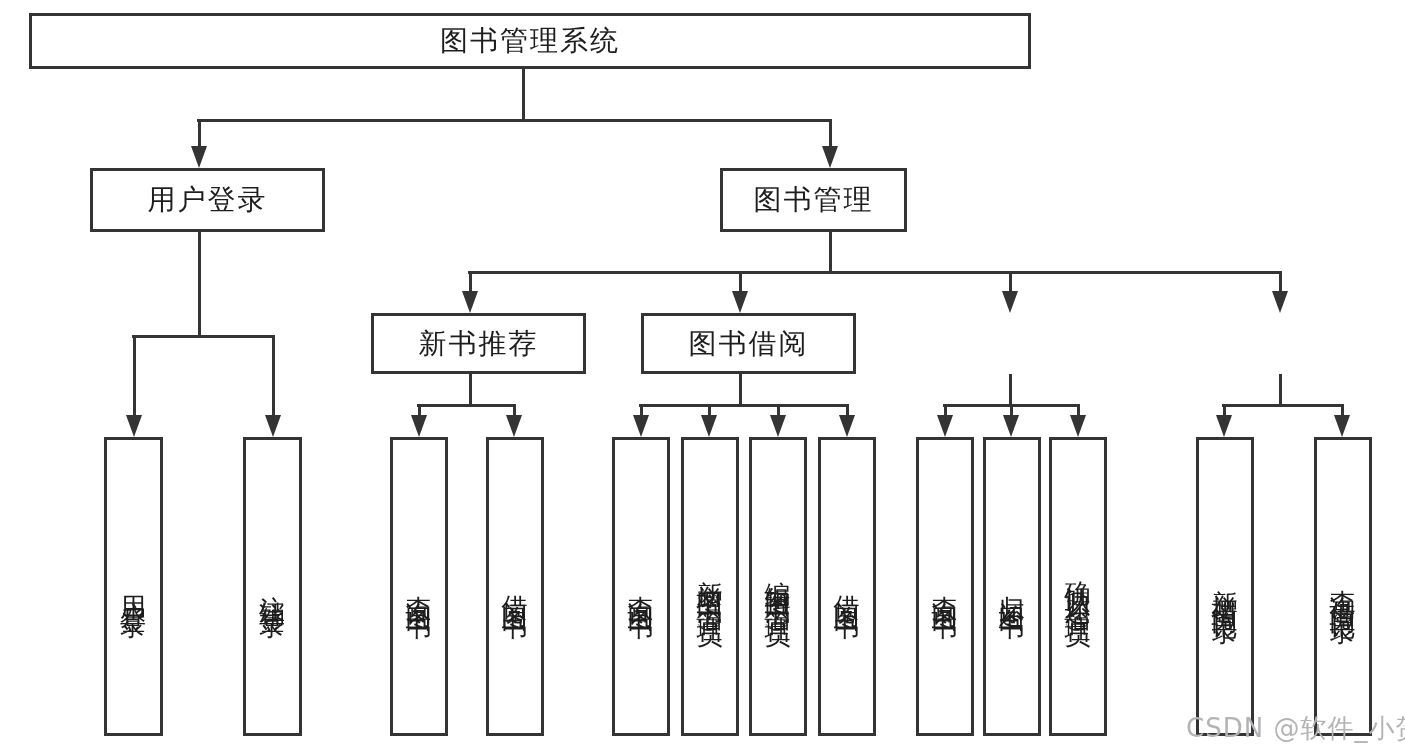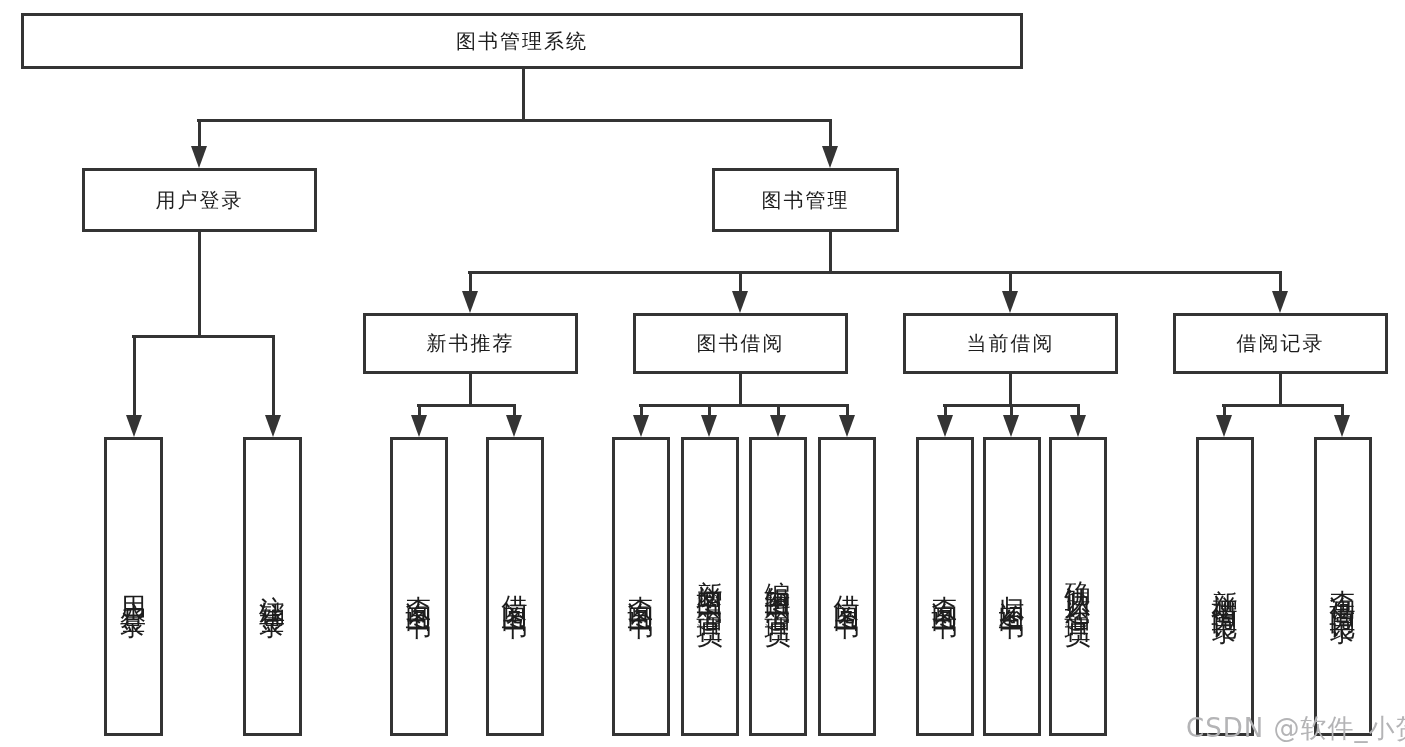--- a/index.html
+++ b/index.html
@@ -4,21 +4,21 @@
 <style>
   html,body{margin:0;padding:0;background:#ffffff;}
   #stage{
     position:relative;width:1405px;height:747px;background:#ffffff;overflow:hidden;
     font-family:"DejaVu Sans","Liberation Sans",sans-serif;
   }
   .box{
     position:absolute;box-sizing:border-box;border:3px solid #343434;background:#ffffff;
     display:flex;align-items:center;justify-content:center;color:#1d1d1d;z-index:2;
   }
-  .hbox{font-size:20px;letter-spacing:2px;white-space:nowrap;}
+  .hbox{font-size:28px;letter-spacing:2px;white-space:nowrap;margin-left:8px;}
   .vbox span{
     writing-mode:vertical-rl;text-orientation:mixed;font-size:26px;line-height:1;
     letter-spacing:6px;display:block;max-height:286px;
   }
   .vline,.hline{position:absolute;background:#343434;z-index:1;}
   .vline{width:3px;}
   .hline{height:3px;}
   .arrow{
     position:absolute;width:0;height:0;z-index:1;
     border-left:8px solid transparent;border-right:8px solid transparent;
@@ -43,26 +43,20 @@
   </div>
   <div class="box hbox" style="left:712px;top:168px;width:187px;height:64px">
     <span>图书管理</span>
   </div>
 
   <div class="box hbox" style="left:633px;top:313px;width:215px;height:61px">
     <span>图书借阅</span>
   </div>
   <div class="box hbox" style="left:363px;top:313px;width:215px;height:61px">
     <span>新书推荐</span>
-  </div>
-  <div class="box hbox" style="left:903px;top:313px;width:215px;height:61px">
-    <span>当前借阅</span>
-  </div>
-  <div class="box hbox" style="left:1173px;top:313px;width:215px;height:61px">
-    <span>借阅记录</span>
   </div>
 
   <div class="box vbox" style="left:104px;top:437px;width:59px;height:299px">
     <span>用户登录</span>
   </div>
   <div class="box vbox" style="left:243px;top:437px;width:59px;height:299px">
     <span>注销登录</span>
   </div>
 
   <div class="box vbox" style="left:390px;top:437px;width:58px;height:299px">

